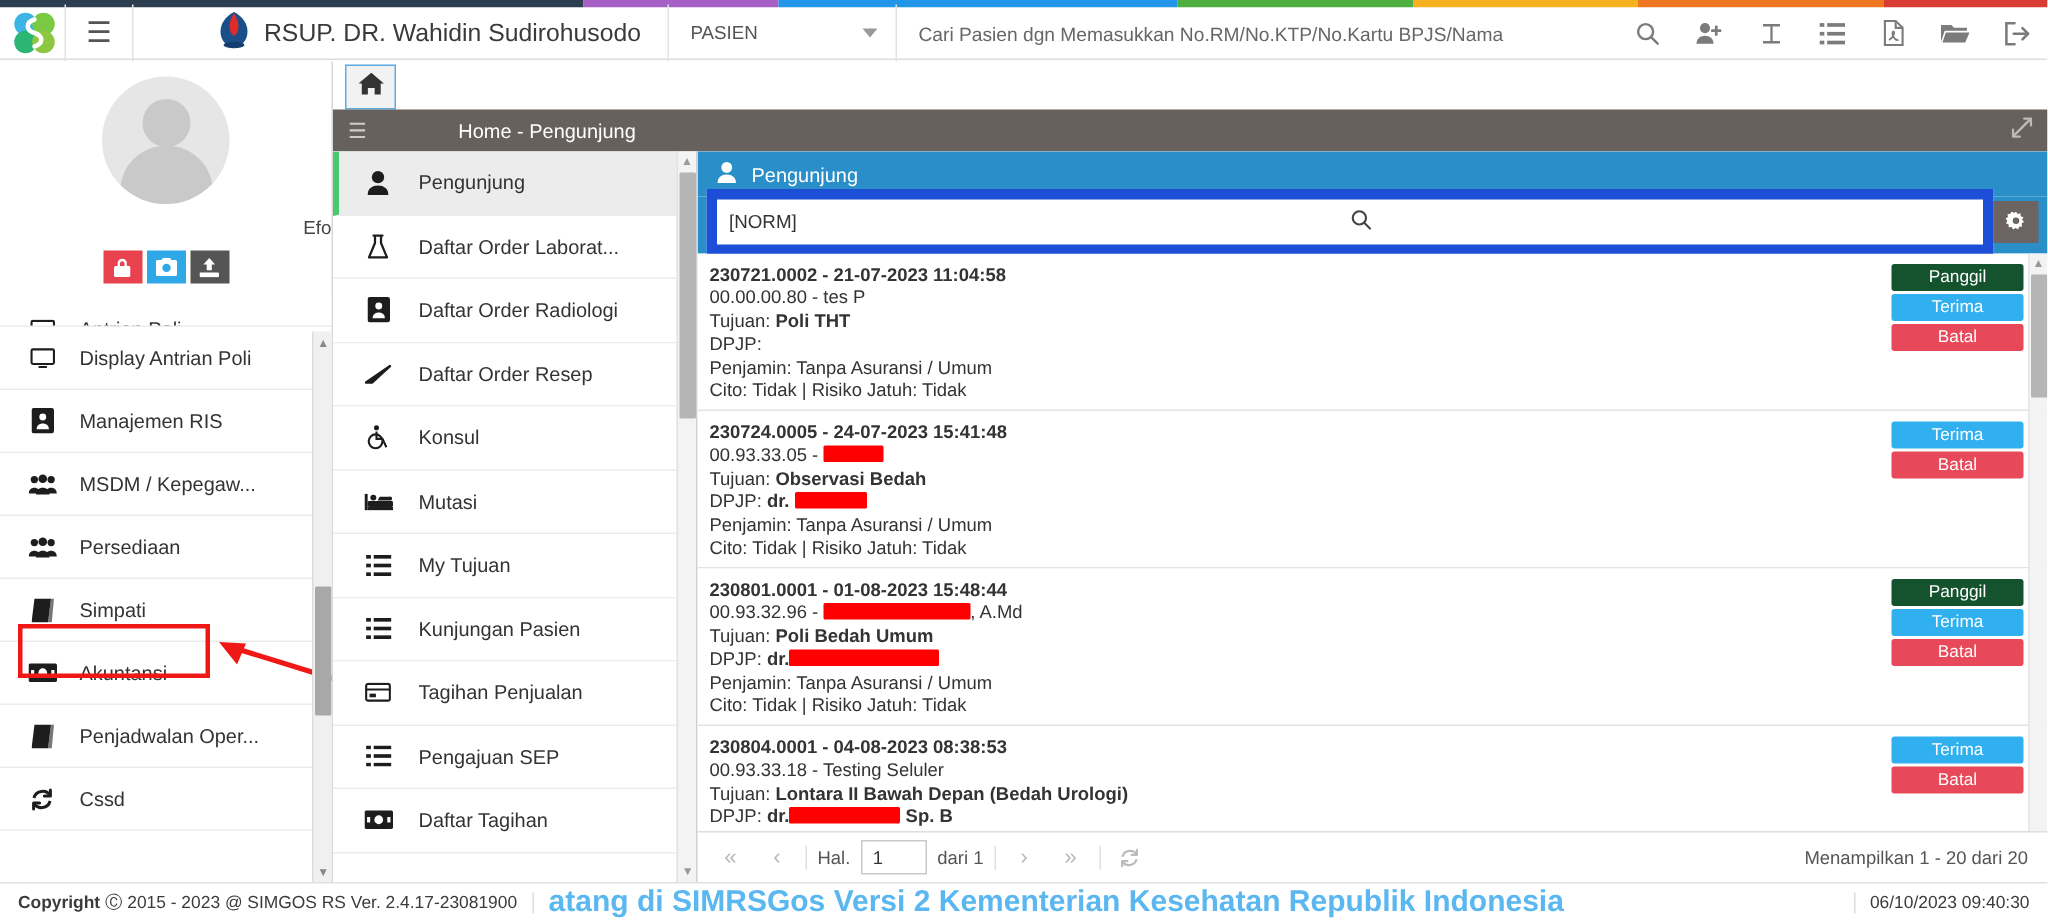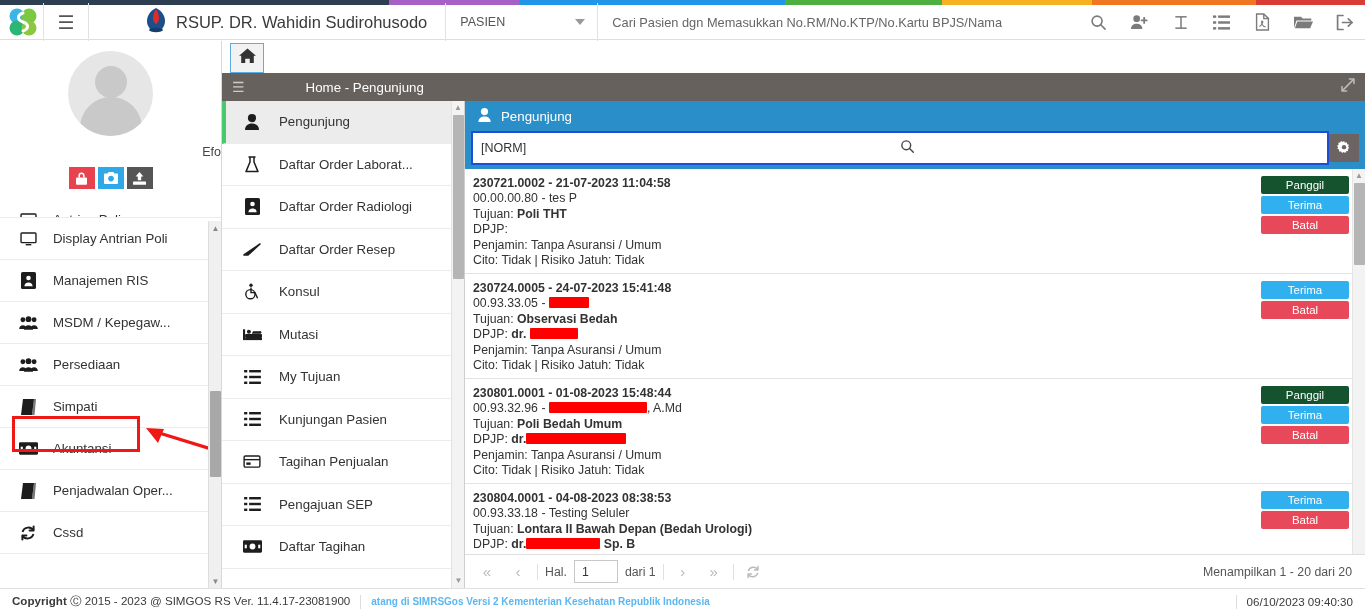--- a/index.html
+++ b/index.html
@@ -174,21 +174,21 @@
                min-width: 0; background: #fff; }
   .rp-head {
     height: 30px; background: #2a8fc8; display: flex; align-items: center;
     padding-left: 13px; gap: 10px; color: #fff; font-size: 13.3px;
   }
   .rp-searchwrap {
     height: 38px; background: #2a8fc8; display: flex; align-items: center;
     padding: 0 6px 5px 6px; gap: 0;
   }
   .rp-input {
-    flex: 1; height: 28px; background: #fff; border: 2px solid #1d4ed8;
+    flex: 1; height: 28px; background: #fff; border: 7px solid #1d4ed8;
     display: flex; align-items: center; padding: 15px 8px;
     font-size: 12.5px; color: #333;
   }
   .rp-input span { flex: 1; }
   .rp-gear {
     width: 30px; height: 28px; background: #6b6462; display: flex;
     align-items: center; justify-content: center; color: #fff; cursor: pointer;
   }
 
   .rows { flex: 1; overflow: hidden; position: relative; }
@@ -241,21 +241,21 @@
   
   #footer {
     position: absolute; left: 0; right: 0; bottom: 0; height: 26px;
     background: #fff; border-top: 1px solid #e0e0e0;
     display: flex; align-items: center; padding: 0 12px;
     font-size: 11.6px; color: #3b3b3b; gap: 10px;
   }
   #footer .ft-copy b { font-weight: bold; }
   #footer .ft-bar { width: 1px; height: 14px; background: #dcdcdc; }
   #footer .ft-mid {
-    color: #5bb7f0; font-weight: bold; font-size: 10px;
+    color: #5bb7f0; font-weight: bold; font-size: 20px;
     white-space: nowrap; overflow: hidden;
   }
   #footer .ft-spacer { flex: 1; }
   #footer .ft-date { color: #3b3b3b; }
 </style>
 </head>
 <body>
 
 <div id="rainbow">
     <i style="background: rgb(44, 62, 80); width: 28.5%;"></i>
@@ -819,20 +819,20 @@
         </div>
       </div>
     </div>
   </div>
 </div>
 
 <div id="footer">
   <span class="ft-copy">
     <b>Copyright</b>
     <span>Ⓒ</span>
-    <span>2015 - 2023 @ SIMGOS RS Ver. 11.4.17-23081900</span>
+    <span>2015 - 2023 @ SIMGOS RS Ver. 2.4.17-23081900</span>
   </span>
   <span class="ft-bar"></span>
   <span class="ft-mid">atang di SIMRSGos Versi 2 Kementerian Kesehatan Republik Indonesia</span>
   <span class="ft-spacer"></span>
   <span class="ft-bar"></span>
   <span class="ft-date">06/10/2023 09:40:30</span>
 </div>
 
 </body></html>

